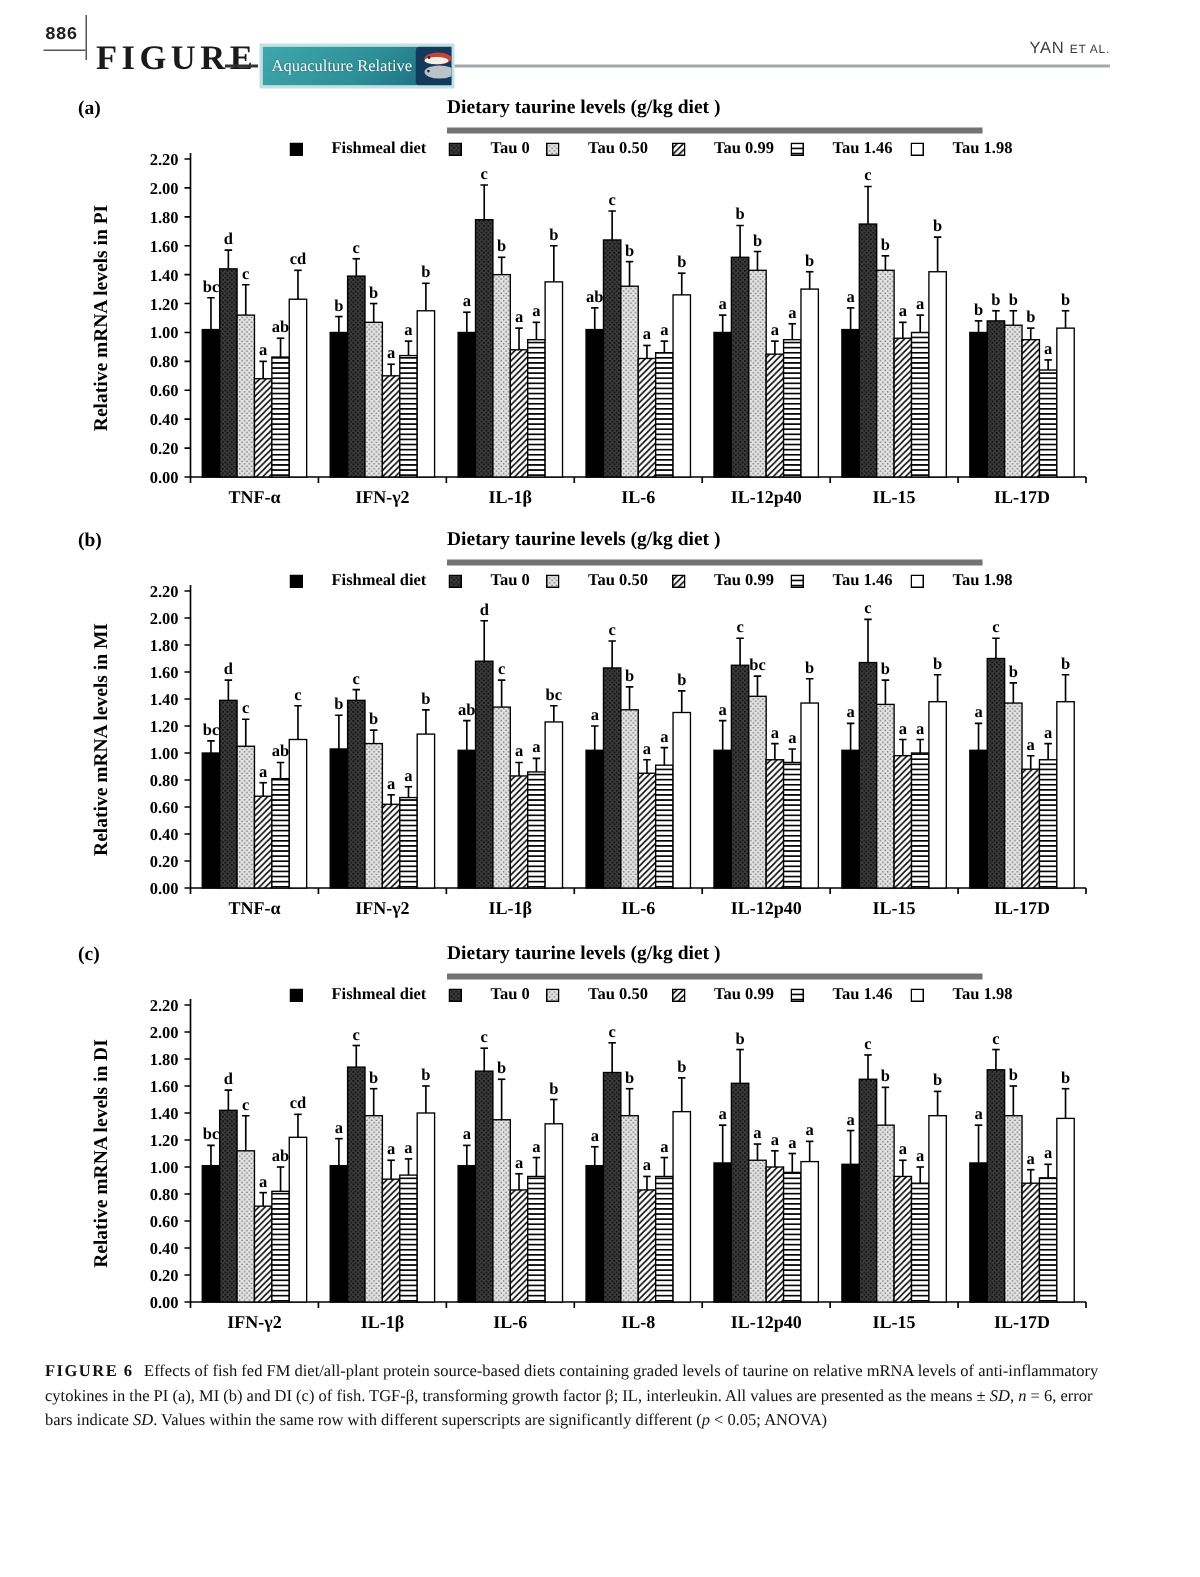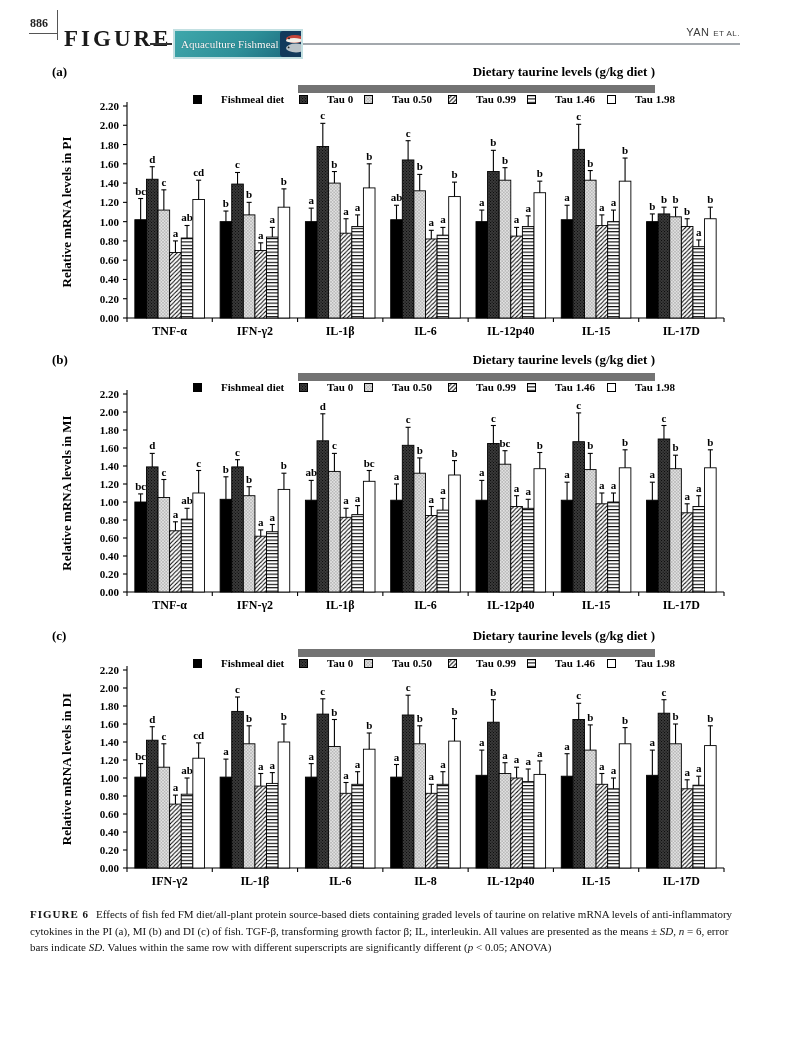--- a/index.html
+++ b/index.html
@@ -1,39 +1,39 @@
 <!DOCTYPE html>
 <html><head>
 <meta charset="utf-8">
 <style>
   html,body{margin:0;padding:0;background:#fff;}
   body{width:800px;height:1051px;overflow:hidden;font-family:"Liberation Serif",serif;color:#000;position:relative;}
   .page{position:relative;width:800px;height:1051px;background:#fff;}
 
   
   header{position:relative;height:58px;}
-  .pageno{position:absolute;left:30px;top:16px;font-family:Liberation Serif, serif;font-size:12px;font-weight:bold;color:#222;}
+  .pageno{position:absolute;left:30px;top:16px;font-family:Liberation Mono, monospace;font-size:12px;font-weight:bold;color:#222;}
   .pn-underline{position:absolute;left:29px;top:33px;width:28px;height:1px;background:#555;}
   .vrule{position:absolute;left:57px;top:10px;width:1px;height:30px;background:#555;}
   .wiley{position:absolute;left:64px;top:26px;font-family:"Liberation Serif",serif;font-weight:bold;font-size:23px;letter-spacing:3px;color:#1a1a1a;}
   .logo-dash{position:absolute;left:150px;top:43px;width:22px;height:2px;background:#333;}
   .banner{position:absolute;left:173px;top:29px;width:130px;height:30px;border:2px solid #c3e0e2;background:linear-gradient(135deg,#3fa7ab 0%,#2d8f98 55%,#19647a 100%);box-sizing:border-box;display:flex;align-items:center;overflow:hidden;}
   .banner-text{color:#fff;font-family:"Liberation Serif",serif;font-size:11px;padding-left:6px;white-space:nowrap;text-shadow:0 0 1px #0b4a52;}
   .banner .fish{margin-left:2px;flex:0 0 auto;}
   .header-rule{position:absolute;left:303px;top:43px;width:437px;height:2px;background:#a3a8ad;}
   .runhead{position:absolute;right:60px;top:26px;font-family:"Liberation Sans",sans-serif;color:#3c3c3c;font-size:11px;letter-spacing:0.5px;}
   .runhead .etal{font-size:8px;letter-spacing:0.5px;margin-top:26px;}
 
   
   .chart-block{position:relative;width:800px;}
   #cb0{height:280px;margin-top:4px;}
   #cb1{height:264px;margin-top:8px;}
   #cb2{height:264px;margin-top:12px;}
   .panel-label{position:absolute;left:52px;top:2px;font:bold 13px "Liberation Serif",serif;}
-  .title-wrap{position:absolute;left:298px;width:357px;top:0;text-align:right;border-bottom:8px solid #737373;padding-bottom:5px;}
+  .title-wrap{position:absolute;left:298px;width:357px;top:0;text-align:left;border-bottom:4px solid #737373;padding-bottom:5px;}
   .chart-title{font:bold 13px "Liberation Serif",serif;}
   .legend-row{position:absolute;left:0;top:31px;width:100%;height:15px;}
   .legend-item{position:absolute;top:0;display:flex;align-items:center;gap:19px;font:bold 11px "Liberation Serif",serif;white-space:nowrap;}
   .legend-item svg rect{stroke:#000;stroke-width:1;}
   .plot-host{position:absolute;left:55px;top:40px;}
 
   .tick{font:bold 11px "Liberation Serif",serif;}
   .cat{font:bold 12px "Liberation Serif",serif;}
   .sig{font:bold 11px "Liberation Serif",serif;}
   .ylab{font:bold 13px "Liberation Serif",serif;}
@@ -71,21 +71,21 @@
 
 <div class="page">
 
   <header>
     <span class="pageno">886</span>
     <span class="pn-underline"></span>
     <span class="vrule"></span>
     <span class="wiley">FIGURE</span>
     <span class="logo-dash"></span>
     <div class="banner">
-      <span class="banner-text">Aquaculture Fishmeal</span>
+      <span class="banner-text">Aquaculture Relative</span>
       <svg class="fish" width="34" height="26" viewBox="0 0 34 26">
         <rect x="0" y="0" width="34" height="26" rx="3" fill="#123a5c"></rect>
         <ellipse cx="15" cy="8" rx="9" ry="4" fill="#c4453a"></ellipse>
         <ellipse cx="14" cy="9.4" rx="8" ry="2.4" fill="#f2efe8"></ellipse>
         <polygon points="23,8 29,4.5 29,11.5" fill="#c4453a"></polygon>
         <ellipse cx="16" cy="17" rx="10" ry="4.4" fill="#b9c3c9"></ellipse>
         <polygon points="25,17 31,13.5 31,20.5" fill="#8fa0a8"></polygon>
         <circle cx="9" cy="7.4" r="0.9" fill="#222"></circle>
         <circle cx="8.6" cy="16.4" r="0.9" fill="#222"></circle>
         <circle cx="28" cy="22" r="3" fill="#6b5a3a"></circle>

